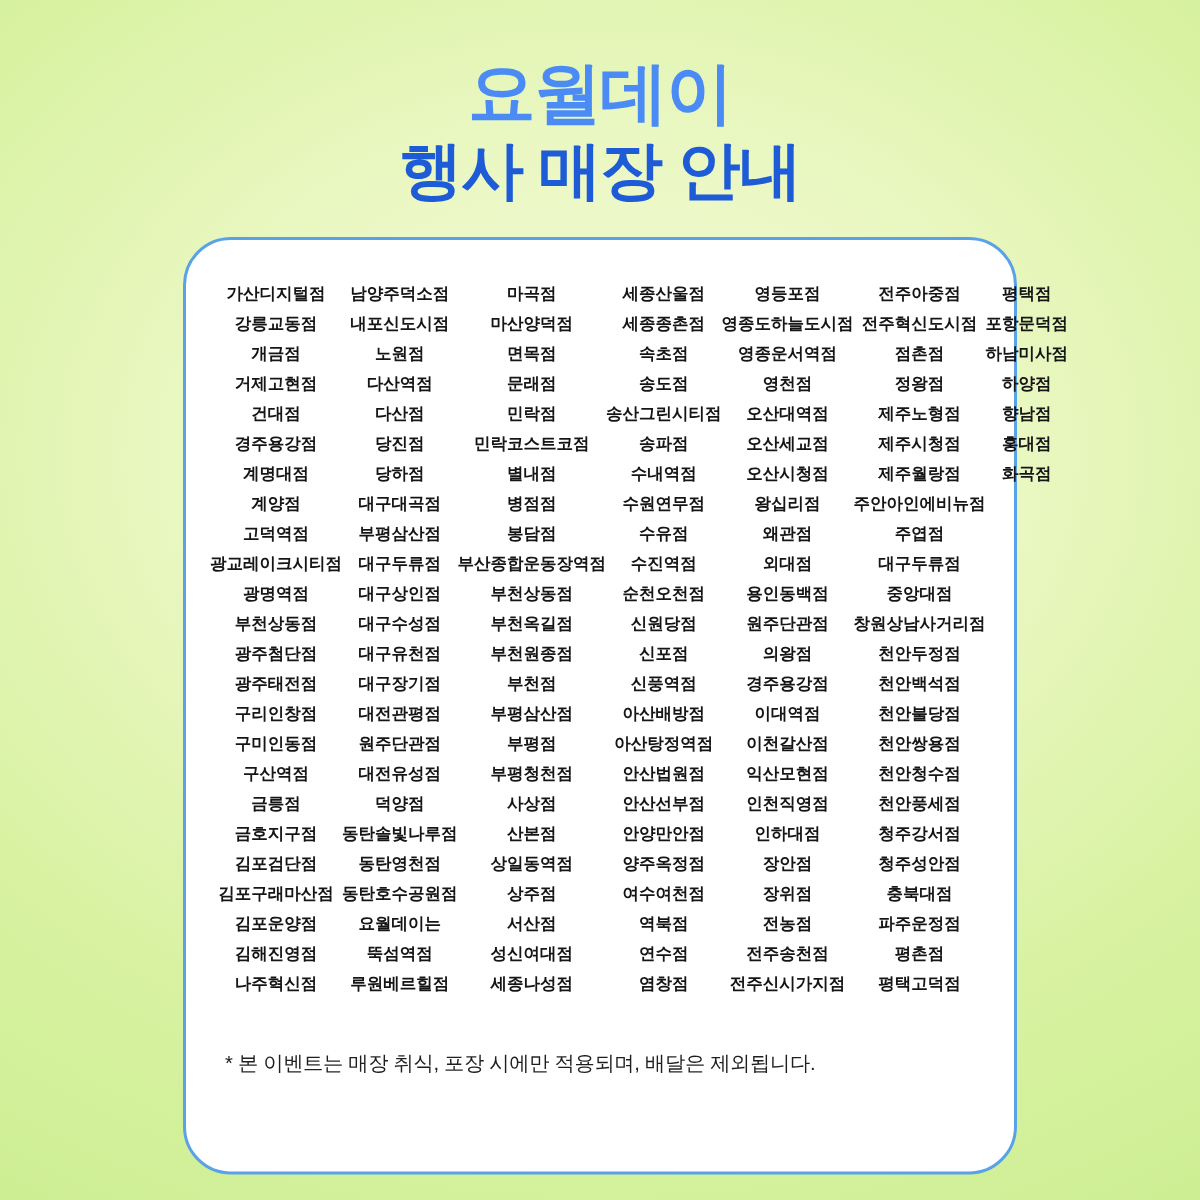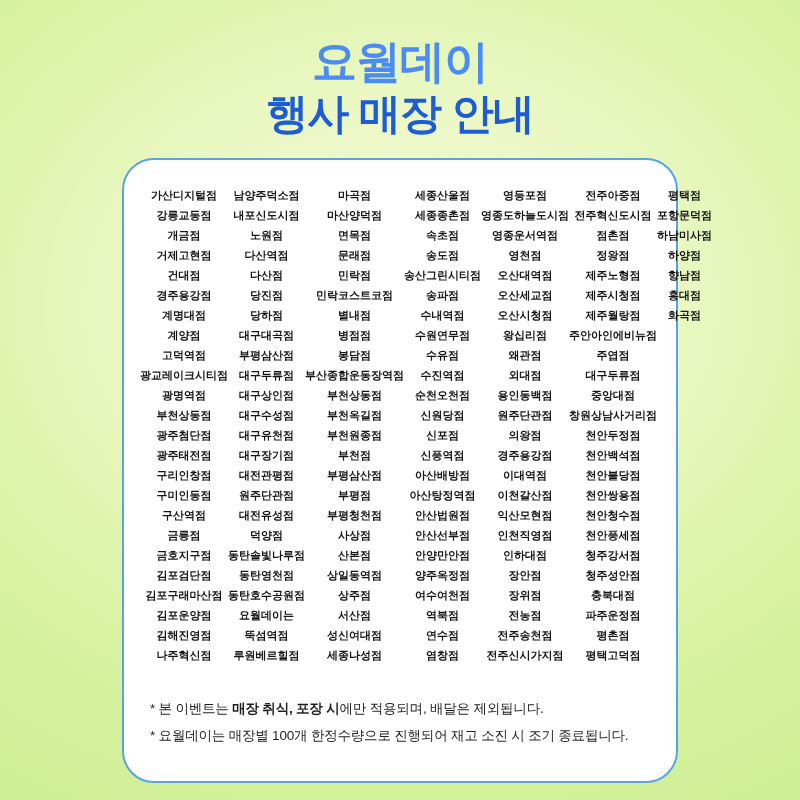--- a/index.html
+++ b/index.html
@@ -41,21 +41,21 @@
   .store {
     font-size: 11px; font-weight: 700; color: #151515;
     text-align: center; white-space: nowrap; width: 100%;
     justify-self: center;
   }
   .footnotes { margin-top: 30px; padding: 0 24px 0 26px; }
   .footnote {
     font-size: 13.5px; line-height: 27px; color: #1e1e1e;
     letter-spacing: -0.2px;
   }
-  .footnote b { font-weight: 700; }
+  .footnote b { font-weight: 400; }
 </style>
 </head>
 <body>
 
 <div class="canvas">
   <header class="title">
     <div class="title-line1">요월데이</div>
     <div class="title-line2">행사 매장 안내</div>
   </header>
 
@@ -208,16 +208,15 @@
         <div class="store">평택점</div>
         <div class="store">포항문덕점</div>
         <div class="store">하남미사점</div>
         <div class="store">하양점</div>
         <div class="store">향남점</div>
         <div class="store">홍대점</div>
         <div class="store">화곡점</div>
       </div>
     <div class="footnotes" id="footnotes">
         <div class="footnote"><span>* 본 이벤트는 </span><b>매장 취식, 포장 시</b><span>에만 적용되며, 배달은 제외됩니다.</span></div>
-        <div class="footnote"><span>* 요월데이는 매장별 100개 한정수량으로 진행되어 재고 소진 시 조기 종료됩니다.</span></div>
       </div>
   </section>
 </div>
 
 </body></html>

